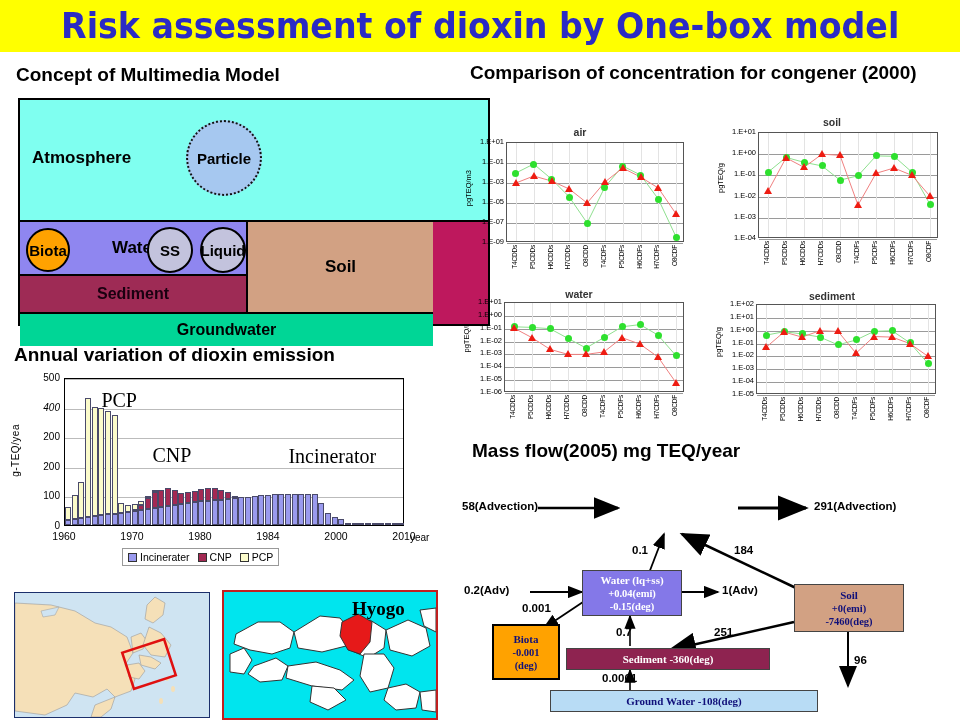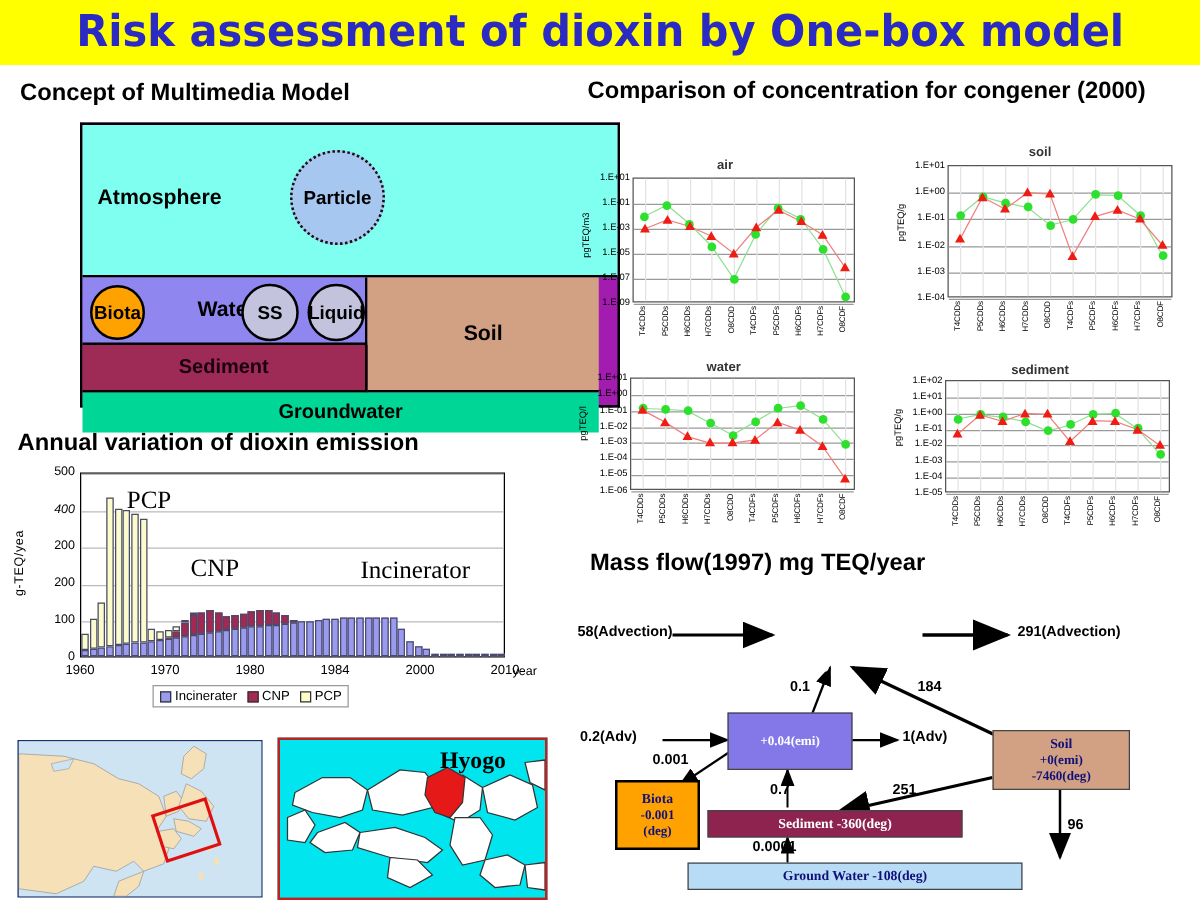--- a/index.html
+++ b/index.html
@@ -28,22 +28,22 @@
   
   .section-heading {
     position: absolute;
     font-family: "Liberation Sans", sans-serif;
     font-weight: bold; font-size: 19px; color: #000;
     line-height: 22px;
   }
 
   
   #mm-box {
-    position: absolute; left: 18px; top: 98px; width: 432px; height: 228px;
-    border: 2px solid #000; background: #a21caf; margin-left: 46px;
+    position: absolute; left: 18px; top: 98px; width: 472px; height: 228px;
+    border: 2px solid #000; background: #be185d;
   }
   .mm-atm {
     position: absolute; left: 0; top: 0; width: 100%; height: 122px;
     background: #7ffff0; border-bottom: 2px solid #000;
   }
   .mm-atm-label {
     position: absolute; left: 12px; top: 48px;
     font-weight: bold; font-size: 17px; color: #000;
   }
   .circ {
@@ -205,21 +205,21 @@
 <div id="title-banner">
   <div id="title-text">Risk assessment of dioxin by One-box model</div>
 </div>
 
 <div class="section-heading" style="left:16px; top:64px;">Concept of Multimedia Model</div>
 
 <div class="section-heading" style="left:14px; top:344px;">Annual variation of dioxin emission</div>
 
 <div class="section-heading" style="left:470px; top:62px; width:460px;">Comparison of concentration for congener (2000)</div>
 
-<div class="section-heading" style="left:472px; top:440px;">Mass flow(1997) mg TEQ/year</div>
+<div class="section-heading" style="left:472px; top:440px;">Mass flow(2005) mg TEQ/year</div>
 
 <div id="mm-box">
   <div class="mm-atm" style="background: rgb(127, 255, 240);">
     <div class="mm-atm-label">Atmosphere</div>
     <div class="circ mm-particle" style="background: rgb(166, 200, 240);">Particle</div>
   </div>
   <div class="mm-water" style="background: rgb(143, 134, 240);">
     <div class="mm-water-label">Water</div>
     <div class="circ mm-biota" style="background: rgb(255, 162, 0);">Biota</div>
     <div class="circ mm-ss" style="background: rgb(195, 195, 221);">SS</div>
@@ -776,21 +776,21 @@
     <line x1="164" y1="168" x2="164" y2="138" stroke="#000" stroke-width="1.6" marker-end="url(#ah)"></line>
 
     <line x1="328" y1="144" x2="204" y2="172" stroke="#000" stroke-width="2.6" marker-end="url(#ahb)"></line>
 
     <line x1="382" y1="152" x2="382" y2="208" stroke="#000" stroke-width="2" marker-end="url(#ahb)"></line>
 
     <line x1="164" y1="214" x2="164" y2="192" stroke="#000" stroke-width="1.6" marker-end="url(#ah)"></line>
   </svg>
 
 
-  <div class="mf-box" id="mf-water" style="left: 116px; top: 92px; width: 100px; height: 46px; background: rgb(132, 120, 232); color: rgb(255, 255, 255); gap: 48px;">
+  <div class="mf-box" id="mf-water" style="left: 116px; top: 92px; width: 100px; height: 46px; background: rgb(132, 120, 232); color: rgb(255, 255, 255);">
     <div class="l1">Water (lq+ss)</div>
     <div class="l2">+0.04(emi)</div>
     <div class="l2">-0.15(deg)</div>
   </div>
 
   <div class="mf-box" id="mf-soil" style="left: 328px; top: 106px; width: 110px; height: 48px; background: rgb(210, 161, 131);">
     <div class="l1">Soil</div>
     <div class="l2">+0(emi)</div>
     <div class="l2">-7460(deg)</div>
   </div>

